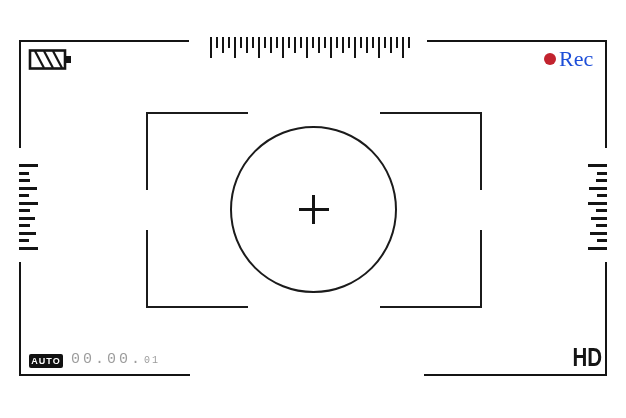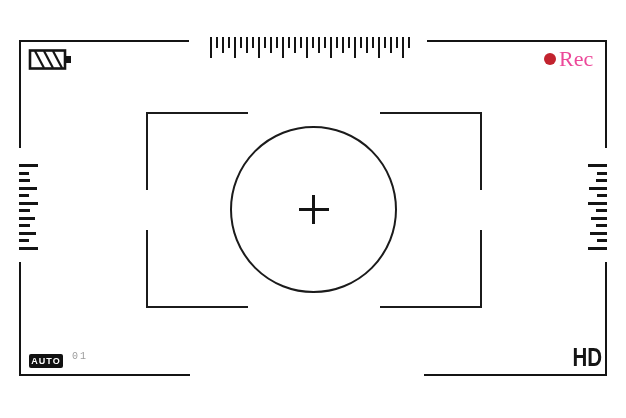--- a/index.html
+++ b/index.html
@@ -114,21 +114,21 @@
       <div class="vtick" style="height: 21px;"></div>
       <div class="vtick" style="height: 11px;"></div>
       <div class="vtick" style="height: 16px;"></div>
       <div class="vtick" style="height: 11px;"></div>
       <div class="vtick" style="height: 21px;"></div>
       <div class="vtick" style="height: 11px;"></div>
     </div>
 
   <div class="rec">
     <span class="rec-dot" style="background: rgb(194, 35, 46);"></span>
-    <span class="rec-label" style="color: #ec4899;">Rec</span>
+    <span class="rec-label" style="color: #1d4ed8;">Rec</span>
   </div>
 
   <div class="scale left">
       <div class="htick" style="width: 19px;"></div>
       <div class="htick" style="width: 10px;"></div>
       <div class="htick" style="width: 11px;"></div>
       <div class="htick" style="width: 18px;"></div>
       <div class="htick" style="width: 10px;"></div>
       <div class="htick" style="width: 19px;"></div>
       <div class="htick" style="width: 11px;"></div>
@@ -157,17 +157,18 @@
   <div class="br fb-tr"></div>
   <div class="br fb-bl"></div>
   <div class="br fb-br"></div>
 
   <div class="focus-circle"></div>
   <div class="seg ch-h"></div>
   <div class="seg ch-v"></div>
 
   <div class="auto-badge">AUTO</div>
   <div class="counter" style="color: rgb(156, 156, 156);">
+    <span class="counter-main">00.00.</span>
     <span class="counter-small">01</span>
   </div>
   <div class="hd">HD</div>
 
 </div>
 
 </body></html>

